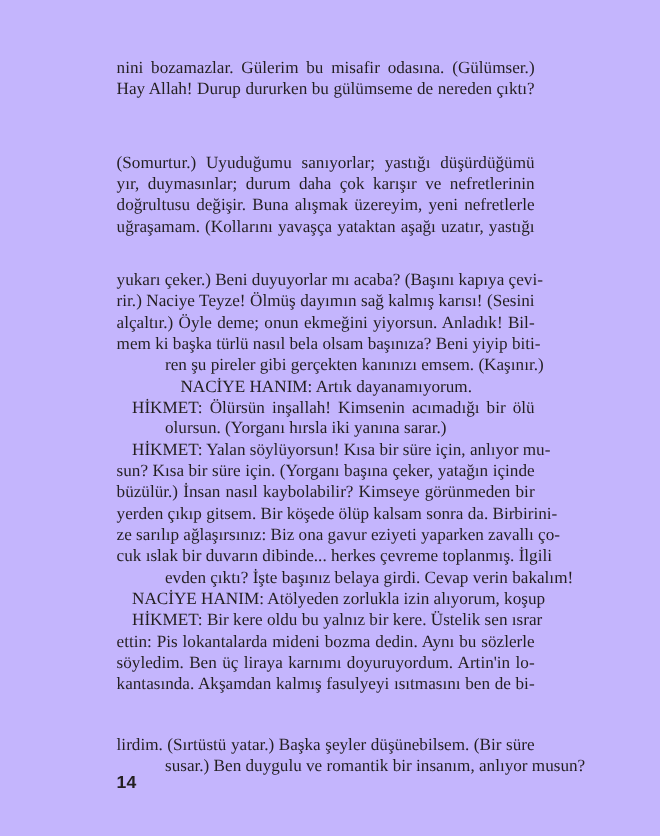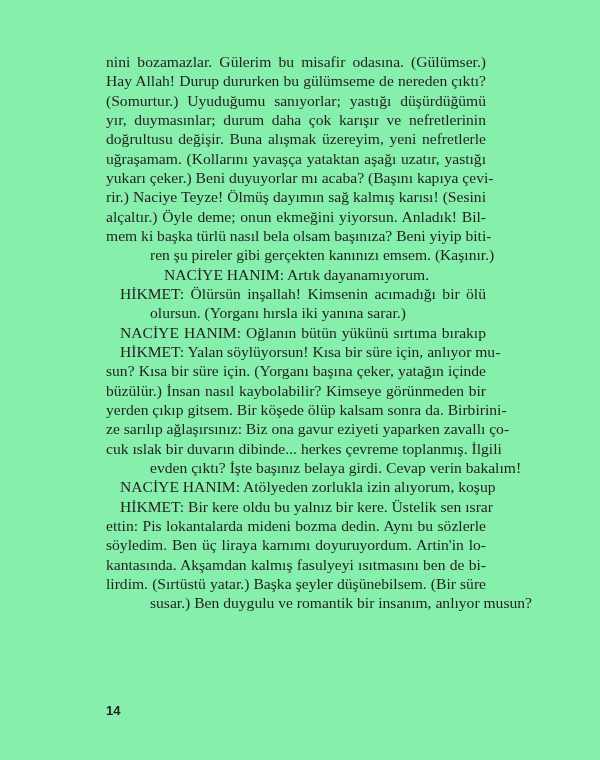--- a/index.html
+++ b/index.html
@@ -11,21 +11,21 @@
       width: 600px;
       height: 760px;
       position: relative;
       overflow: hidden;
     }
     .page {
       position: absolute;
       left: 0; top: 0;
       width: 600px;
       height: 760px;
-      background: #86efac;
+      background: #c4b5fd;
     }
     .text-block {
       position: absolute;
       left: 106px;
       top: 52px;
       width: 380px;
       font-family: "Liberation Serif", "DejaVu Serif", serif;
       font-size: 15.6px;
       line-height: 24px;
       color: #231f20;
@@ -43,53 +43,52 @@
     }
     .text-block .line.indent {
       padding-left: 14px;
     }
     .page-number {
       position: absolute;
       left: 106px;
       top: 703px;
       font-family: "Liberation Sans", "DejaVu Sans", sans-serif;
       font-weight: bold;
-      font-size: 13px;
+      font-size: 16px;
       color: #231f20;
     }
   </style>
 </head>
 <body>
 
 <div class="page">
   <div class="text-block" id="text-block">
       <span class="line" style="height: 19.3333px; line-height: 19.3333px;">nini bozamazlar. Gülerim bu misafir odasına. (Gülümser.)</span>
       <span class="line" style="height: 19.3333px; line-height: 19.3333px;">Hay Allah! Durup dururken bu gülümseme de nereden çıktı?</span>
-      <span class="line" style="height: 19.3333px; line-height: 19.3333px;">(Somurtur.) Uyuduğumu sanıyorlar; yastığı düşürdüğümü</span>
+      <span class="line" style="height: 19.3333px; line-height: 19.3333px; margin-top: 48px;">(Somurtur.) Uyuduğumu sanıyorlar; yastığı düşürdüğümü</span>
       <span class="line" style="height: 19.3333px; line-height: 19.3333px;">yır, duymasınlar; durum daha çok karışır ve nefretlerinin</span>
       <span class="line" style="height: 19.3333px; line-height: 19.3333px;">doğrultusu değişir. Buna alışmak üzereyim, yeni nefretlerle</span>
       <span class="line" style="height: 19.3333px; line-height: 19.3333px;">uğraşamam. (Kollarını yavaşça yataktan aşağı uzatır, yastığı</span>
-      <span class="line" style="height: 19.3333px; line-height: 19.3333px;">yukarı çeker.) Beni duyuyorlar mı acaba? (Başını kapıya çevi-</span>
+      <span class="line" style="height: 19.3333px; line-height: 19.3333px; margin-top: 29px;">yukarı çeker.) Beni duyuyorlar mı acaba? (Başını kapıya çevi-</span>
       <span class="line" style="height: 19.3333px; line-height: 19.3333px;">rir.) Naciye Teyze! Ölmüş dayımın sağ kalmış karısı! (Sesini</span>
       <span class="line" style="height: 19.3333px; line-height: 19.3333px;">alçaltır.) Öyle deme; onun ekmeğini yiyorsun. Anladık! Bil-</span>
       <span class="line" style="height: 19.3333px; line-height: 19.3333px;">mem ki başka türlü nasıl bela olsam başınıza? Beni yiyip biti-</span>
       <span class="line last" style="height: 19.3333px; line-height: 19.3333px;">ren şu pireler gibi gerçekten kanınızı emsem. (Kaşınır.)</span>
       <span class="line indent last" style="height: 19.3333px; line-height: 19.3333px;">NACİYE HANIM: Artık dayanamıyorum.</span>
       <span class="line indent" style="height: 19.3333px; line-height: 19.3333px;">HİKMET: Ölürsün inşallah! Kimsenin acımadığı bir ölü</span>
       <span class="line last" style="height: 19.3333px; line-height: 19.3333px;">olursun. (Yorganı hırsla iki yanına sarar.)</span>
-      <span class="line indent" style="height: 19.3333px; line-height: 19.3333px;">NACİYE HANIM: Oğlanın bütün yükünü sırtıma bırakıp</span>
       <span class="line indent" style="height: 19.3333px; line-height: 19.3333px;">HİKMET: Yalan söylüyorsun! Kısa bir süre için, anlıyor mu-</span>
       <span class="line" style="height: 19.3333px; line-height: 19.3333px;">sun? Kısa bir süre için. (Yorganı başına çeker, yatağın içinde</span>
       <span class="line" style="height: 19.3333px; line-height: 19.3333px;">büzülür.) İnsan nasıl kaybolabilir? Kimseye görünmeden bir</span>
       <span class="line" style="height: 19.3333px; line-height: 19.3333px;">yerden çıkıp gitsem. Bir köşede ölüp kalsam sonra da. Birbirini-</span>
       <span class="line" style="height: 19.3333px; line-height: 19.3333px;">ze sarılıp ağlaşırsınız: Biz ona gavur eziyeti yaparken zavallı ço-</span>
       <span class="line" style="height: 19.3333px; line-height: 19.3333px;">cuk ıslak bir duvarın dibinde... herkes çevreme toplanmış. İlgili</span>
       <span class="line last" style="height: 19.3333px; line-height: 19.3333px;">evden çıktı? İşte başınız belaya girdi. Cevap verin bakalım!</span>
       <span class="line indent" style="height: 19.3333px; line-height: 19.3333px;">NACİYE HANIM: Atölyeden zorlukla izin alıyorum, koşup</span>
       <span class="line indent" style="height: 19.3333px; line-height: 19.3333px;">HİKMET: Bir kere oldu bu yalnız bir kere. Üstelik sen ısrar</span>
       <span class="line" style="height: 19.3333px; line-height: 19.3333px;">ettin: Pis lokantalarda mideni bozma dedin. Aynı bu sözlerle</span>
       <span class="line" style="height: 19.3333px; line-height: 19.3333px;">söyledim. Ben üç liraya karnımı doyuruyordum. Artin'in lo-</span>
       <span class="line" style="height: 19.3333px; line-height: 19.3333px;">kantasında. Akşamdan kalmış fasulyeyi ısıtmasını ben de bi-</span>
-      <span class="line" style="height: 19.3333px; line-height: 19.3333px;">lirdim. (Sırtüstü yatar.) Başka şeyler düşünebilsem. (Bir süre</span>
+      <span class="line" style="height: 19.3333px; line-height: 19.3333px; margin-top: 36px;">lirdim. (Sırtüstü yatar.) Başka şeyler düşünebilsem. (Bir süre</span>
       <span class="line last" style="height: 19.3333px; line-height: 19.3333px;">susar.) Ben duygulu ve romantik bir insanım, anlıyor musun?</span>
     </div>
   <div class="page-number">14</div>
 </div>
 
 </body></html>

